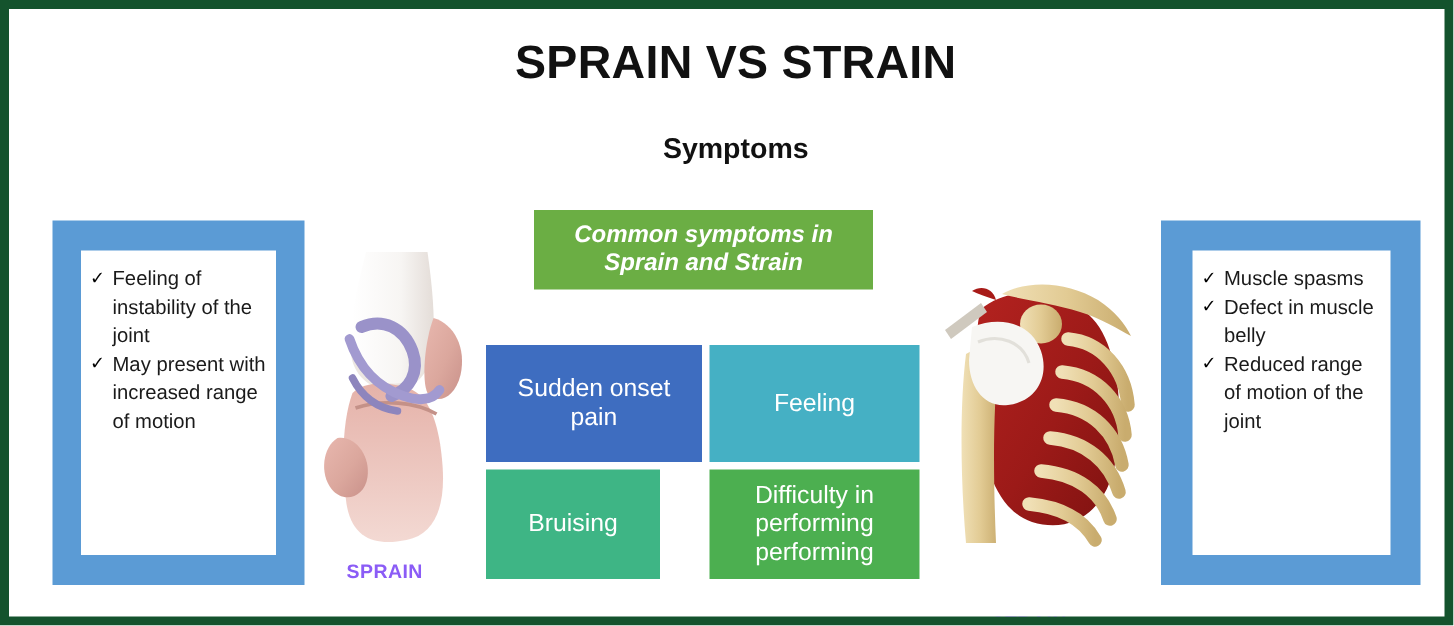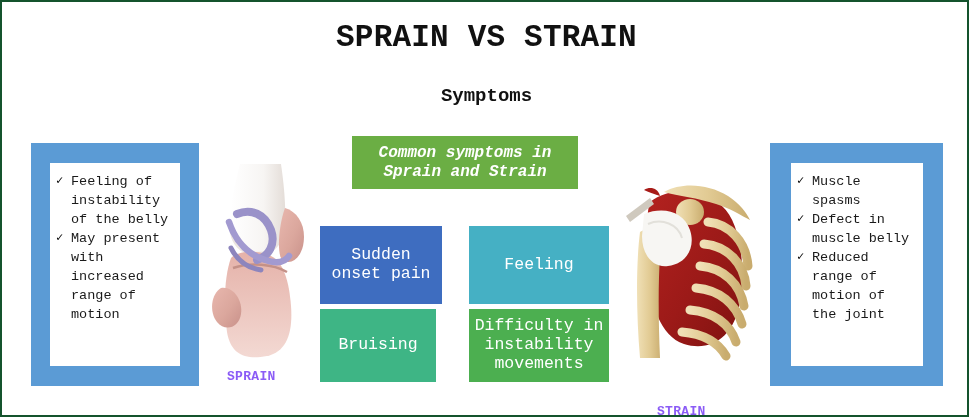--- a/index.html
+++ b/index.html
@@ -8,24 +8,23 @@
     background: #ffffff;
   }
   body {
     font-family: "Liberation Sans", sans-serif;
   }
   #slide {
     position: relative;
     width: 969px;
     height: 417px;
     background: #ffffff;
-    border: 2px solid #14532d;
+    border: 6px solid #14532d;
     box-sizing: border-box;
     overflow: hidden;
-    font-family: Liberation Mono, monospace;
   }
 
   
   #main-title {
     position: absolute;
     top: 18px;
     left: 0;
     width: 969px;
     text-align: center;
     font-size: 31px;
@@ -109,21 +108,21 @@
   }
   #box-header {
     left: 350px; top: 134px; width: 226px; height: 53px;
     background: #6BAE44;
     font-size: 16px;
     font-weight: bold;
     font-style: italic;
     padding: 0 8px;
   }
   #box-pain {
-    left: 318px; top: 224px; width: 122px; height: 78px;
+    left: 318px; top: 224px; width: 144px; height: 78px;
     background: #3E6DC0;
     font-size: 16.5px;
     padding: 0 6px;
   }
   #box-swelling {
     left: 467px; top: 224px; width: 140px; height: 78px;
     background: #45B0C4;
     font-size: 16.5px;
   }
   #box-bruising {
@@ -151,21 +150,21 @@
 <div id="slide">
 
   <div id="main-title">SPRAIN VS STRAIN</div>
   <div id="sub-title">Symptoms</div>
 
   <div id="left-panel" class="side-panel">
     <div class="panel-inner">
       <ul class="check-list">
         <li class="check-item">
           <span class="check-mark">✓</span>
-          <span class="check-text">Feeling of instability of the belly</span>
+          <span class="check-text">Feeling of instability of the joint</span>
         </li>
         <li class="check-item">
           <span class="check-mark">✓</span>
           <span class="check-text">May present with increased range of motion</span>
         </li>
       </ul>
     </div>
   </div>
 
   <svg id="illus-knee" class="illus" viewBox="0 0 115 200">
@@ -202,21 +201,21 @@
     <path d="M22 60 C28 78 40 92 58 98 C70 102 78 100 82 94" stroke="#a29ad0" stroke-width="6.5" fill="none" stroke-linecap="round"></path>
     <path d="M24 86 C30 98 40 106 54 108" stroke="#8d85bd" stroke-width="5" fill="none" stroke-linecap="round"></path>
   </svg>
 
   <div id="caption-sprain" class="caption">SPRAIN</div>
 
   <div id="box-header" class="sym-box">Common symptoms in Sprain and Strain</div>
   <div id="box-pain" class="sym-box">Sudden onset pain</div>
   <div id="box-swelling" class="sym-box">Feeling</div>
   <div id="box-bruising" class="sym-box">Bruising</div>
-  <div id="box-difficulty" class="sym-box">Difficulty in instability movements</div>
+  <div id="box-difficulty" class="sym-box">Difficulty in performing performing</div>
 
   <svg id="illus-shoulder" class="illus" viewBox="0 0 135 190">
     <defs>
       <linearGradient id="boneTan" x1="0" y1="0" x2="1" y2="0">
         <stop offset="0%" stop-color="#f0e0b6"></stop>
         <stop offset="50%" stop-color="#e2cb94"></stop>
         <stop offset="100%" stop-color="#c9ac6e"></stop>
       </linearGradient>
       <linearGradient id="muscleRed" x1="0" y1="0" x2="1" y2="1">
         <stop offset="0%" stop-color="#b3221f"></stop>

